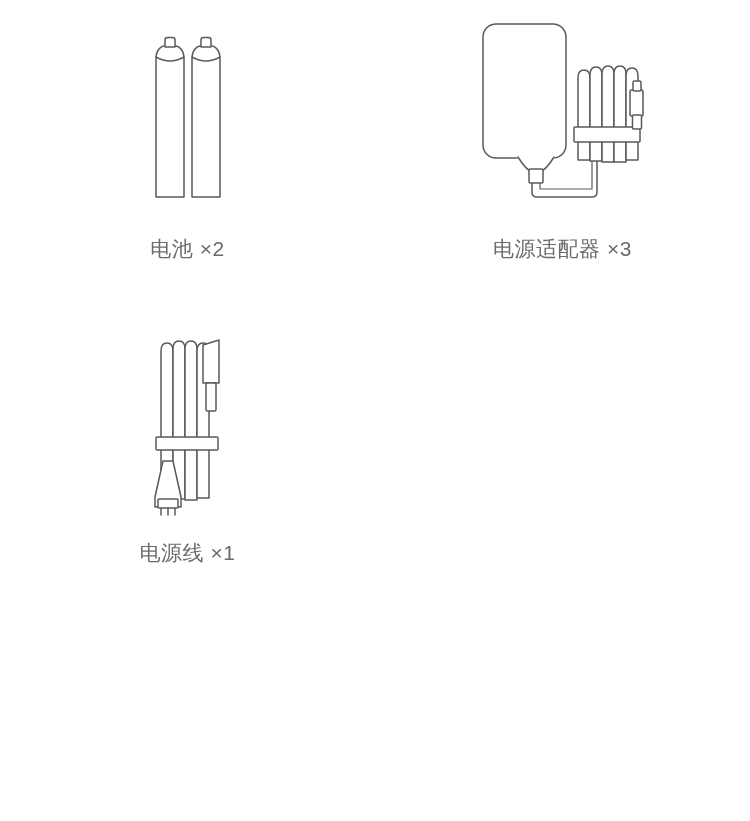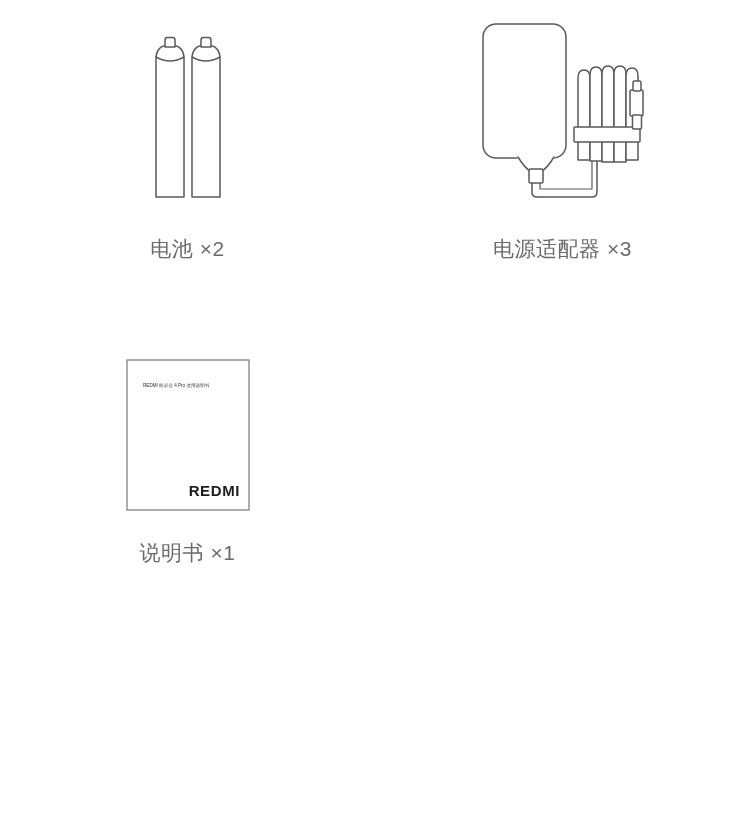--- a/index.html
+++ b/index.html
@@ -126,25 +126,39 @@
 
           <path d="M36 136 Q44 149 49 150 L63 150 Q68 149 76 136 Z" stroke="none" fill="#ffffff"></path>
           <path d="M38 137 Q46 150 51 151 M74 137 Q66 150 61 151" fill="none"></path>
           <rect x="49" y="149" width="14" height="14" rx="1.5"></rect>
         </g>
       </svg>
     </div>
     <div class="item-label">电源适配器 ×3</div>
   </div>
 
+  <div class="accessory-cell cell-cord">
+    <div class="art-box">
+      <svg width="82" height="178" viewBox="0 0 82 178">
+        <g fill="#ffffff" stroke="#5a5a5a" stroke-width="1.5" stroke-linejoin="round" stroke-linecap="round">
 
-  <div class="accessory-cell cell-manual">
-    <div class="art-box">
-      <svg width="124" height="152" viewBox="0 0 124 152">
-        <rect x="1" y="1" width="122" height="150" fill="#ffffff" stroke="#8a8a8a" stroke-width="1.4"></rect>
-        <text class="manual-title" x="17" y="28">REDMI 投影仪 4 Pro 使用说明书</text>
-        <text class="manual-logo" x="114" y="137" text-anchor="end">REDMI</text>
+          <path d="M14 14 Q14 6 20 6 Q26 6 26 14 L26 160 L14 160 Z"></path>
+          <path d="M26 12 Q26 4 32 4 Q38 4 38 12 L38 162 L26 162 Z"></path>
+          <path d="M38 12 Q38 4 44 4 Q50 4 50 12 L50 163 L38 163 Z"></path>
+          <path d="M50 14 Q50 6 56 6 Q62 6 62 14 L62 161 L50 161 Z"></path>
+
+          <path d="M56 8 L72 3 L72 46 L56 46 Z"></path>
+          <path d="M60 46 L60 72 L68 72 L68 46" fill="none"></path>
+          <rect x="59" y="46" width="10" height="28" rx="1.5"></rect>
+
+          <rect x="9" y="100" width="62" height="13" rx="1"></rect>
+
+          <path d="M16 124 L26 124 L34 160 L34 170 L8 170 L8 160 Z"></path>
+          <path d="M14 170 L14 178 M21 170 L21 178 M28 170 L28 178" fill="none"></path>
+          <rect x="11" y="162" width="20" height="9" rx="1"></rect>
+        </g>
       </svg>
     </div>
-    <div class="item-label">说明书 ×1</div>
+    <div class="item-label">电源线 ×1</div>
   </div>
+
 
 </div>
 
 </body></html>

